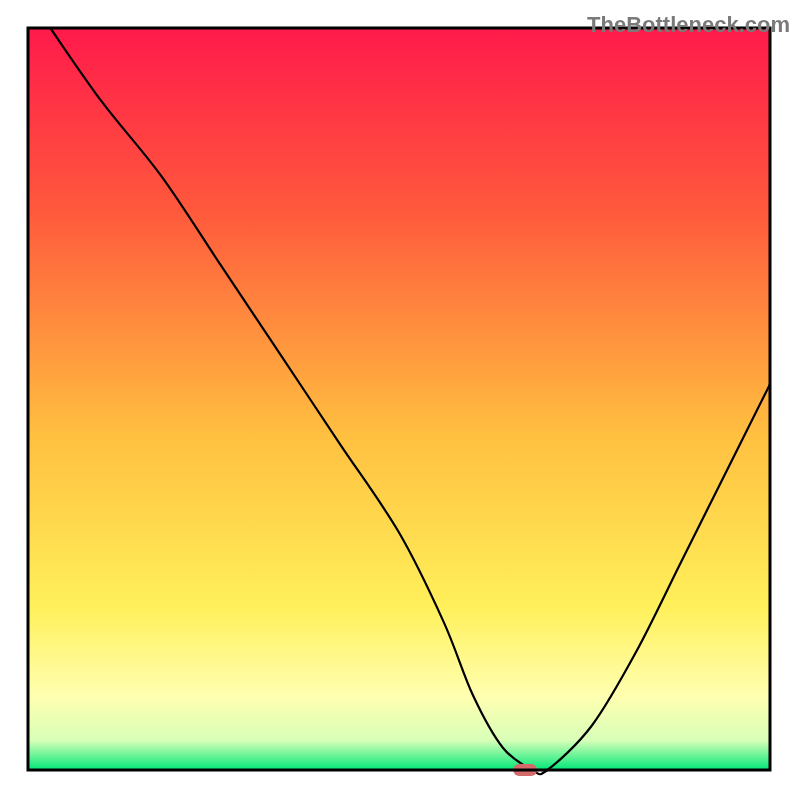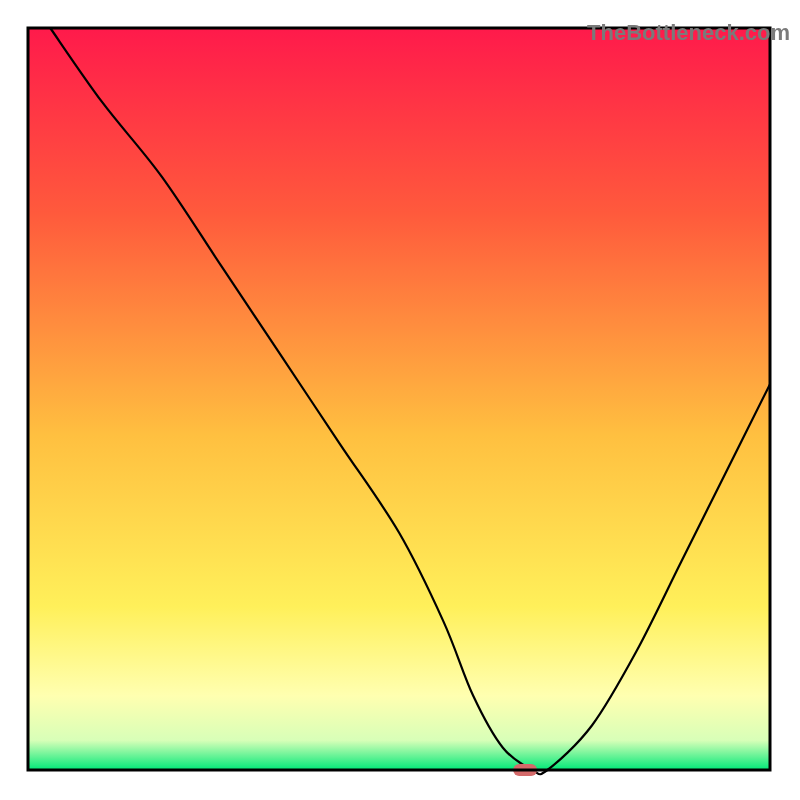--- a/index.html
+++ b/index.html
@@ -10,21 +10,21 @@
     background: #ffffff;
     font-family: Arial, sans-serif;
   }
   .chart-container {
     position: relative;
     width: 800px;
     height: 800px;
   }
   .watermark {
     position: absolute;
-    top: 20px;
+    top: 12px;
     right: 10px;
     font-size: 22px;
     font-weight: bold;
     color: #7a7a7a;
     z-index: 5;
   }
   svg.plot {
     position: absolute;
     top: 0;
     left: 0;

